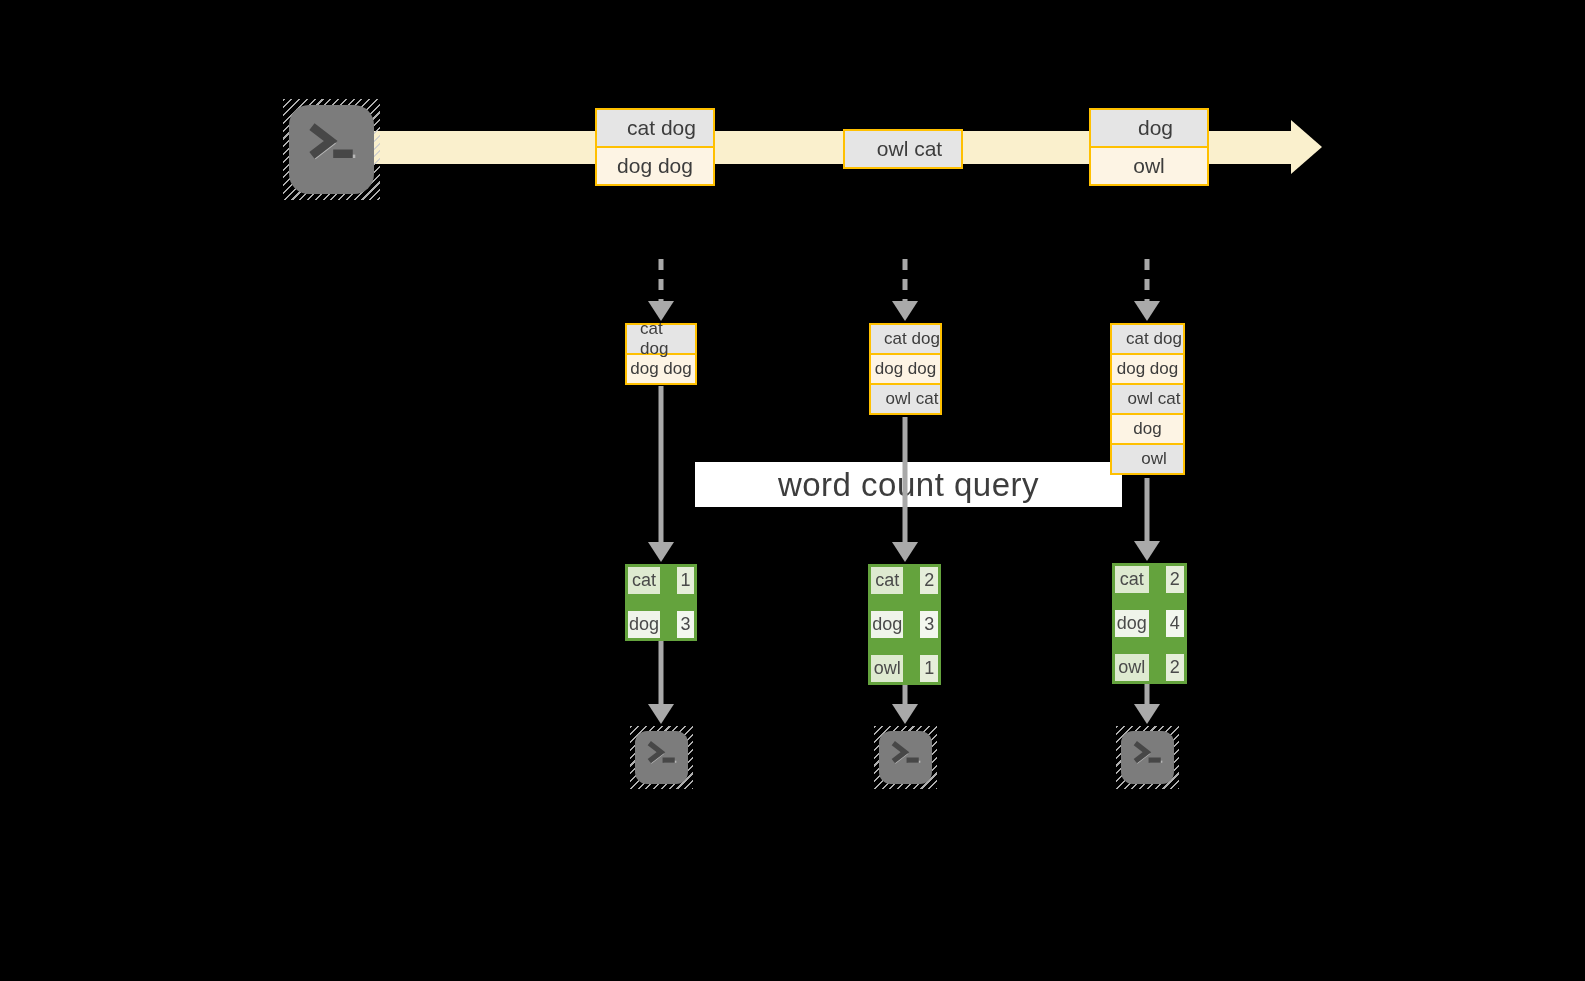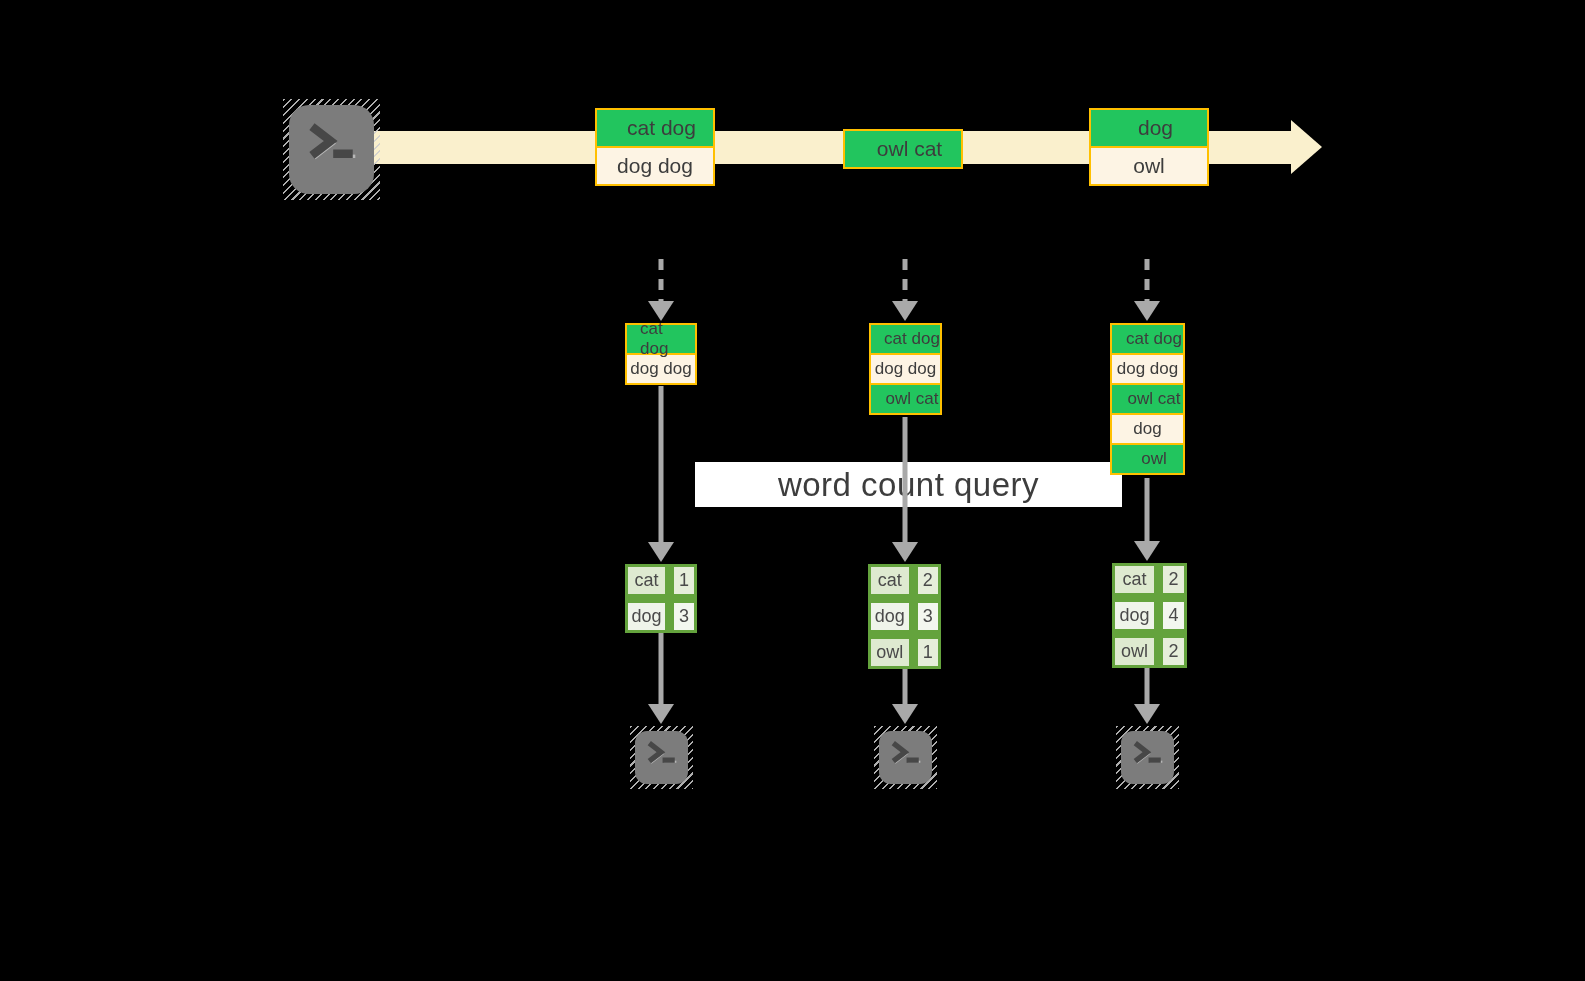--- a/index.html
+++ b/index.html
@@ -9,30 +9,30 @@
   }
   
   .stream-band{position:absolute;left:371px;top:131px;width:920px;height:33px;background:#faf0cd;z-index:1;}
   .stream-head{position:absolute;left:1291px;top:120px;width:0;height:0;z-index:1;
     border-top:27px solid transparent;border-bottom:27px solid transparent;border-left:31px solid #faf0cd;}
   
   .event-stack{position:absolute;border:2.5px solid #ffc000;box-sizing:border-box;z-index:3;}
   .event-row{height:36px;display:flex;align-items:center;justify-content:center;
     font-size:21px;border-top:2.5px solid #ffc000;}
   .event-row:first-child{border-top:none;}
-  .fill-dark{background:#22c55e;padding-left:13px;}
+  .fill-dark{background:#e5e5e5;padding-left:13px;}
   .fill-light{background:#fdf4e4;text-align:right;}
   
   .buf-stack{position:absolute;border:2.5px solid #ffc000;box-sizing:border-box;z-index:3;}
   .buf-row{height:28px;display:flex;align-items:center;justify-content:center;
     font-size:17px;border-top:2.5px solid #ffc000;}
   .buf-row:first-child{border-top:none;}
   
   .count-table{position:absolute;z-index:3;background:#64a33d;border:3px solid #64a33d;
-    display:grid;grid-template-columns:1.85fr 1fr;gap:9px;box-sizing:border-box;}
+    display:grid;grid-template-columns:1.85fr 1fr;gap:17px;box-sizing:border-box;}
   .count-cell{height:27px;display:flex;align-items:center;justify-content:center;font-size:18px;color:#4a4a4a;}
   .g-dark{background:#deead0;}
   .g-dark-r{background:#e6eeda;}
   .g-light{background:#eff4ea;}
   .g-light-r{background:#f3f7ef;}
   
   .stem{position:absolute;width:5px;transform:translateX(-50%);background:#a9a9a9;z-index:2;}
   .stem.dashed{background:repeating-linear-gradient(180deg,#a9a9a9 0 11px,transparent 11px 20px);}
   .ahead{position:absolute;width:0;height:0;transform:translateX(-50%);z-index:2;
     border-left:13px solid transparent;border-right:13px solid transparent;border-top:20px solid #a9a9a9;}

